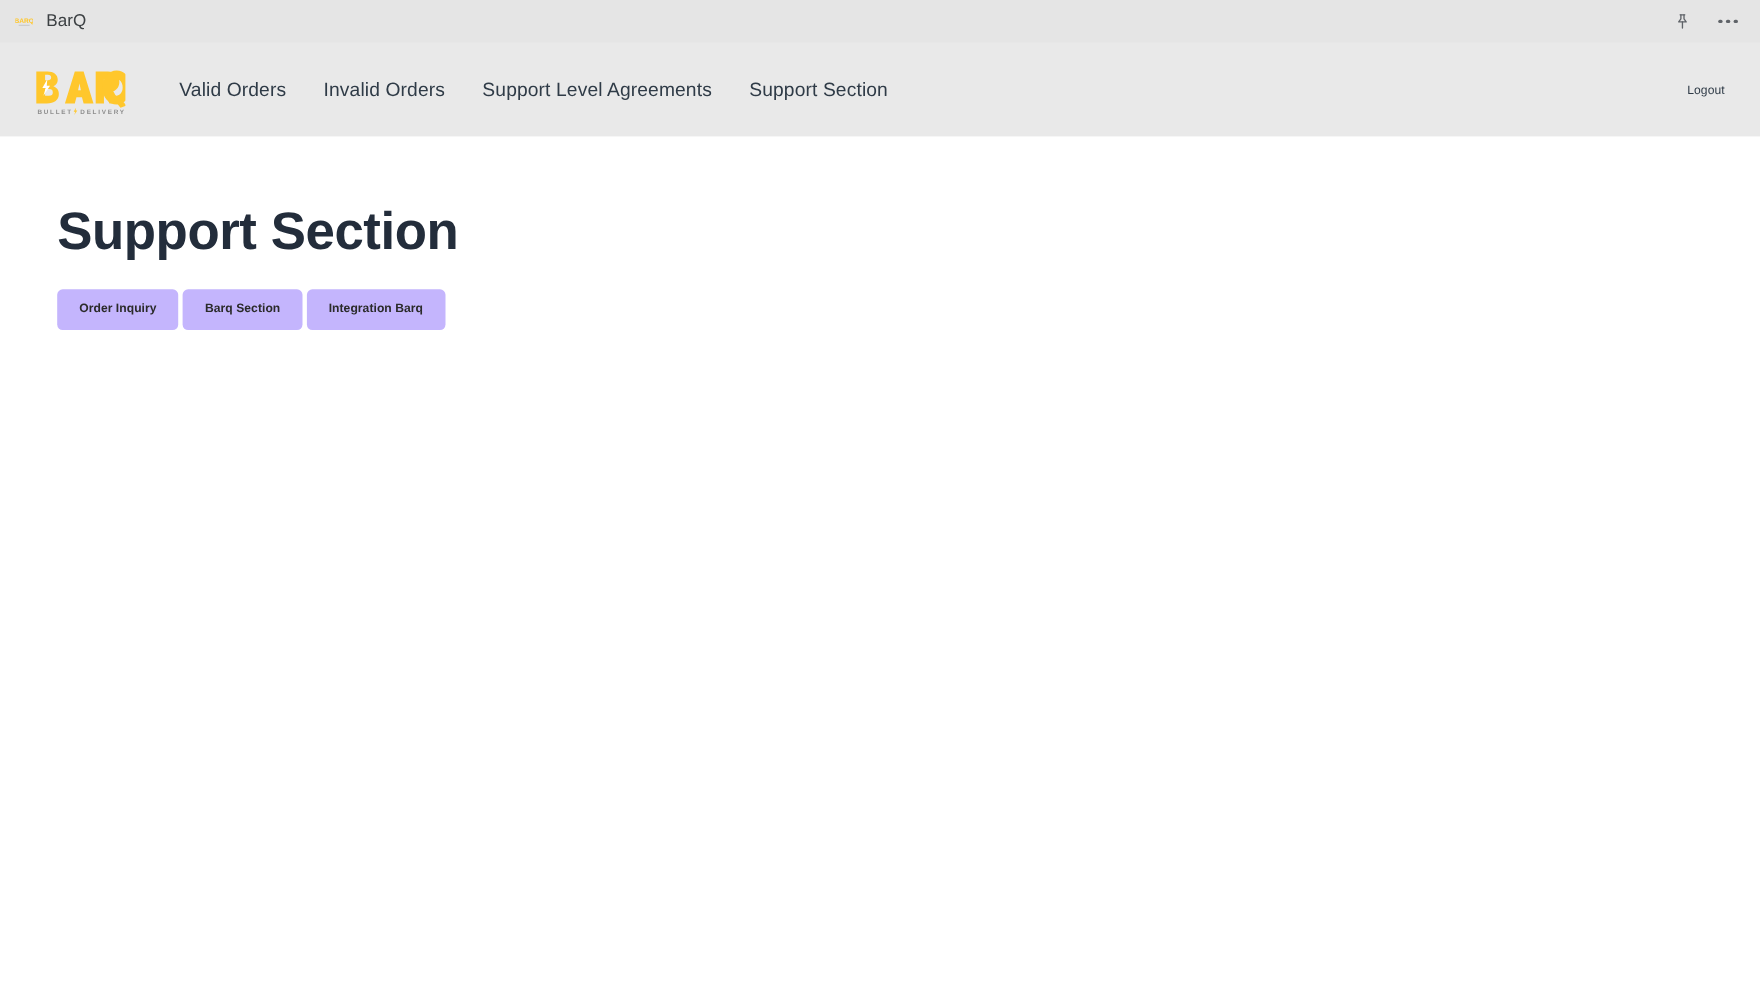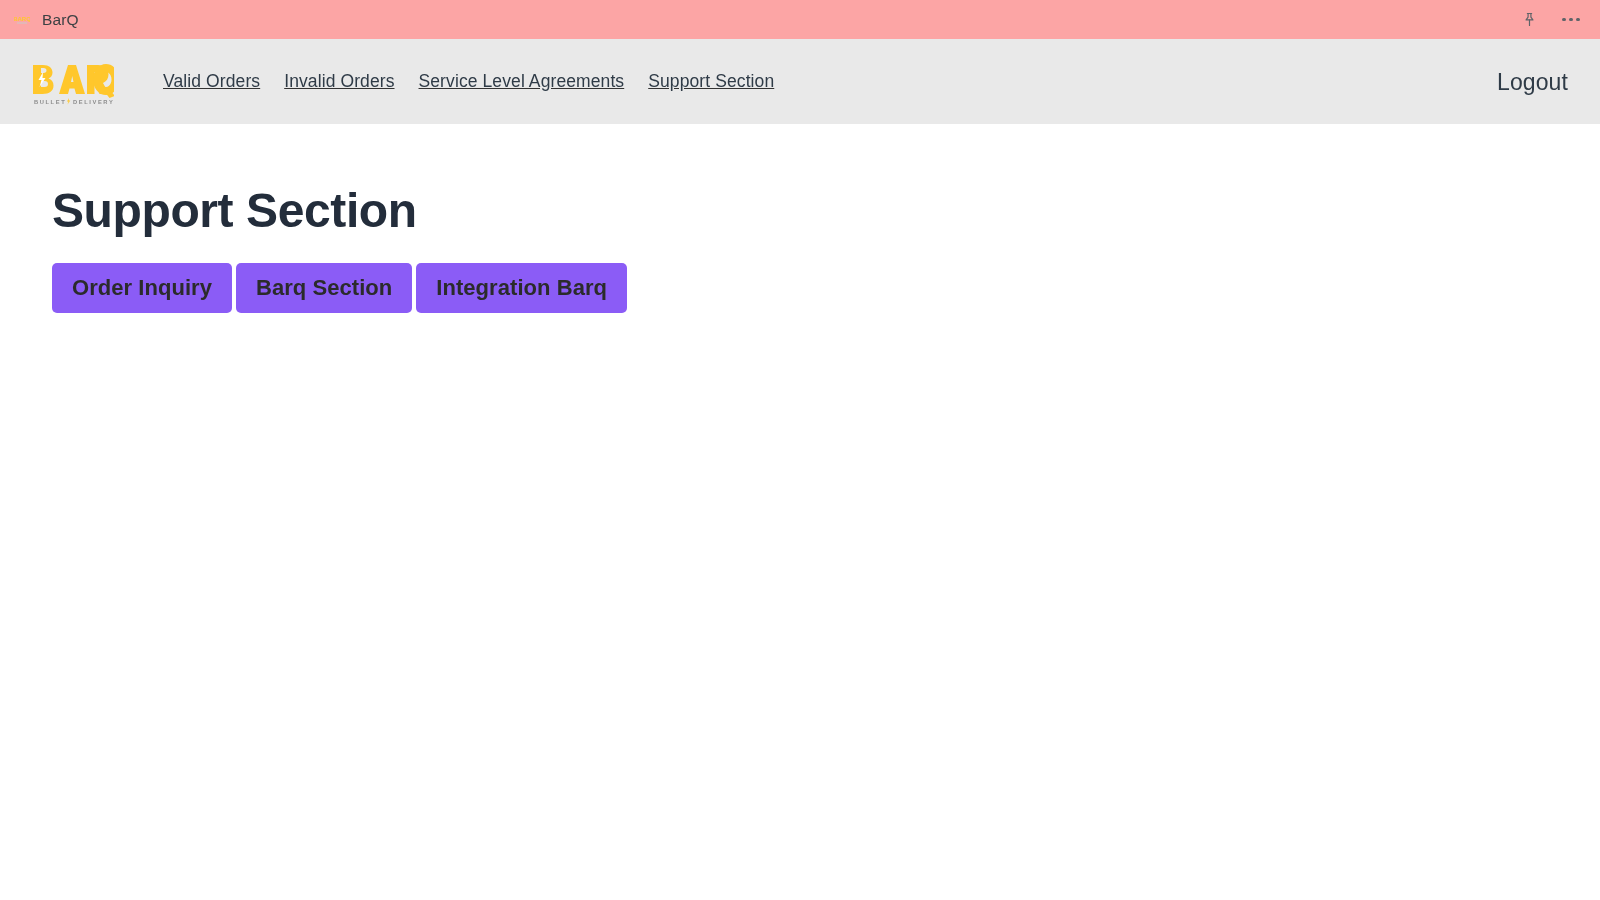--- a/index.html
+++ b/index.html
@@ -14,21 +14,21 @@
     font-family: "Liberation Sans", sans-serif;
     background: #ffffff;
     color: #333333;
     -webkit-font-smoothing: antialiased;
   }
 
   
   .titlebar {
     position: relative;
     height: 39px;
-    background: #fca5a5;
+    background: #e5e5e5;
     display: flex;
     align-items: center;
     padding: 0 14px 0 14px;
   }
 
   .titlebar-left {
     display: flex;
     align-items: center;
     gap: 12px;
   }
@@ -96,40 +96,39 @@
     align-items: center;
     flex: 0 0 auto;
     margin-right: 40px;
     cursor: pointer;
   }
   .brand svg { display: block; }
 
   .mainnav {
     display: flex;
     align-items: center;
-    gap: 6px;
-    text-decoration: underline;
+    gap: 16px;
   }
 
   .navitem {
     font-size: 17.5px;
     color: #2f3b47;
     padding: 6px 9px;
     cursor: pointer;
     white-space: nowrap;
     letter-spacing: 0.1px;
     line-height: 1.2;
   }
 
   .logout {
     position: absolute;
     right: 28px;
     top: 50%;
     transform: translateY(-50%);
-    font-size: 23px;
+    font-size: 11px;
     color: #2f3b47;
     cursor: pointer;
     padding: 6px 4px;
     letter-spacing: 0.1px;
   }
 
   
   .content {
     background: #ffffff;
     padding: 62px 0 0 52px;
@@ -145,26 +144,26 @@
     margin-bottom: 26px;
   }
 
   .button-row {
     display: flex;
     align-items: flex-start;
     gap: 4px;
   }
 
   .ybtn {
-    background: #8b5cf6;
+    background: #c4b5fd;
     color: #2b2b2b;
     border: none;
     border-radius: 5px;
     font-family: "Liberation Sans", sans-serif;
-    font-size: 22px;
+    font-size: 11px;
     font-weight: bold;
     padding: 12px 20px;
     line-height: 1.18;
     cursor: pointer;
     white-space: nowrap;
     letter-spacing: 0.05px;
   }
 </style>
 </head>
 <body>
@@ -225,21 +224,21 @@
 
       <text x="8" y="92" font-family="Liberation Sans, sans-serif" font-size="11.5" font-weight="bold" letter-spacing="3.2" fill="#8d8d8d">BULLET</text>
       <text x="86" y="92" font-family="Liberation Sans, sans-serif" font-size="11.5" font-weight="bold" letter-spacing="3.2" fill="#8d8d8d">DELIVERY</text>
       <path d="M78 80 l-4 7 h3 l-2 6 5.5-8 h-3 Z" fill="#ffc72c"></path>
     </svg>
   </div>
 
   <nav class="mainnav">
     <span class="navitem">Valid Orders</span>
     <span class="navitem">Invalid Orders</span>
-    <span class="navitem">Service Level Agreements</span>
+    <span class="navitem">Support Level Agreements</span>
     <span class="navitem">Support Section</span>
   </nav>
 
   <span class="logout">Logout</span>
 </div>
 
 <main class="content">
 
   <h1 class="page-title">Support Section</h1>
 

